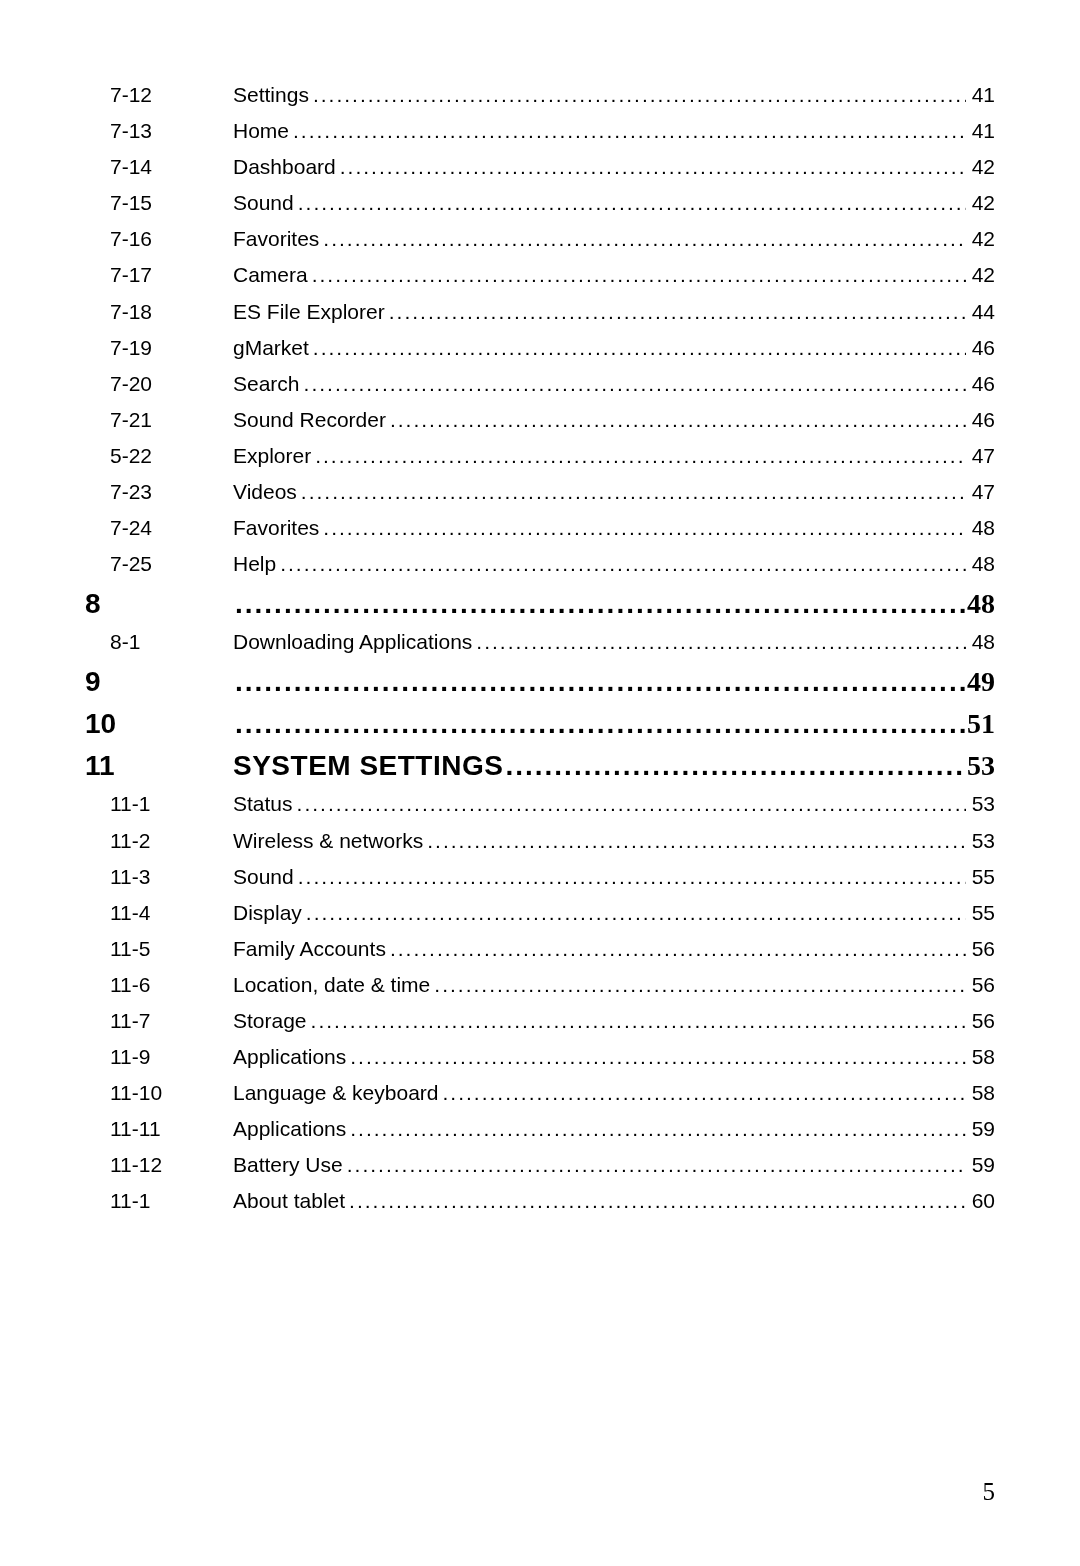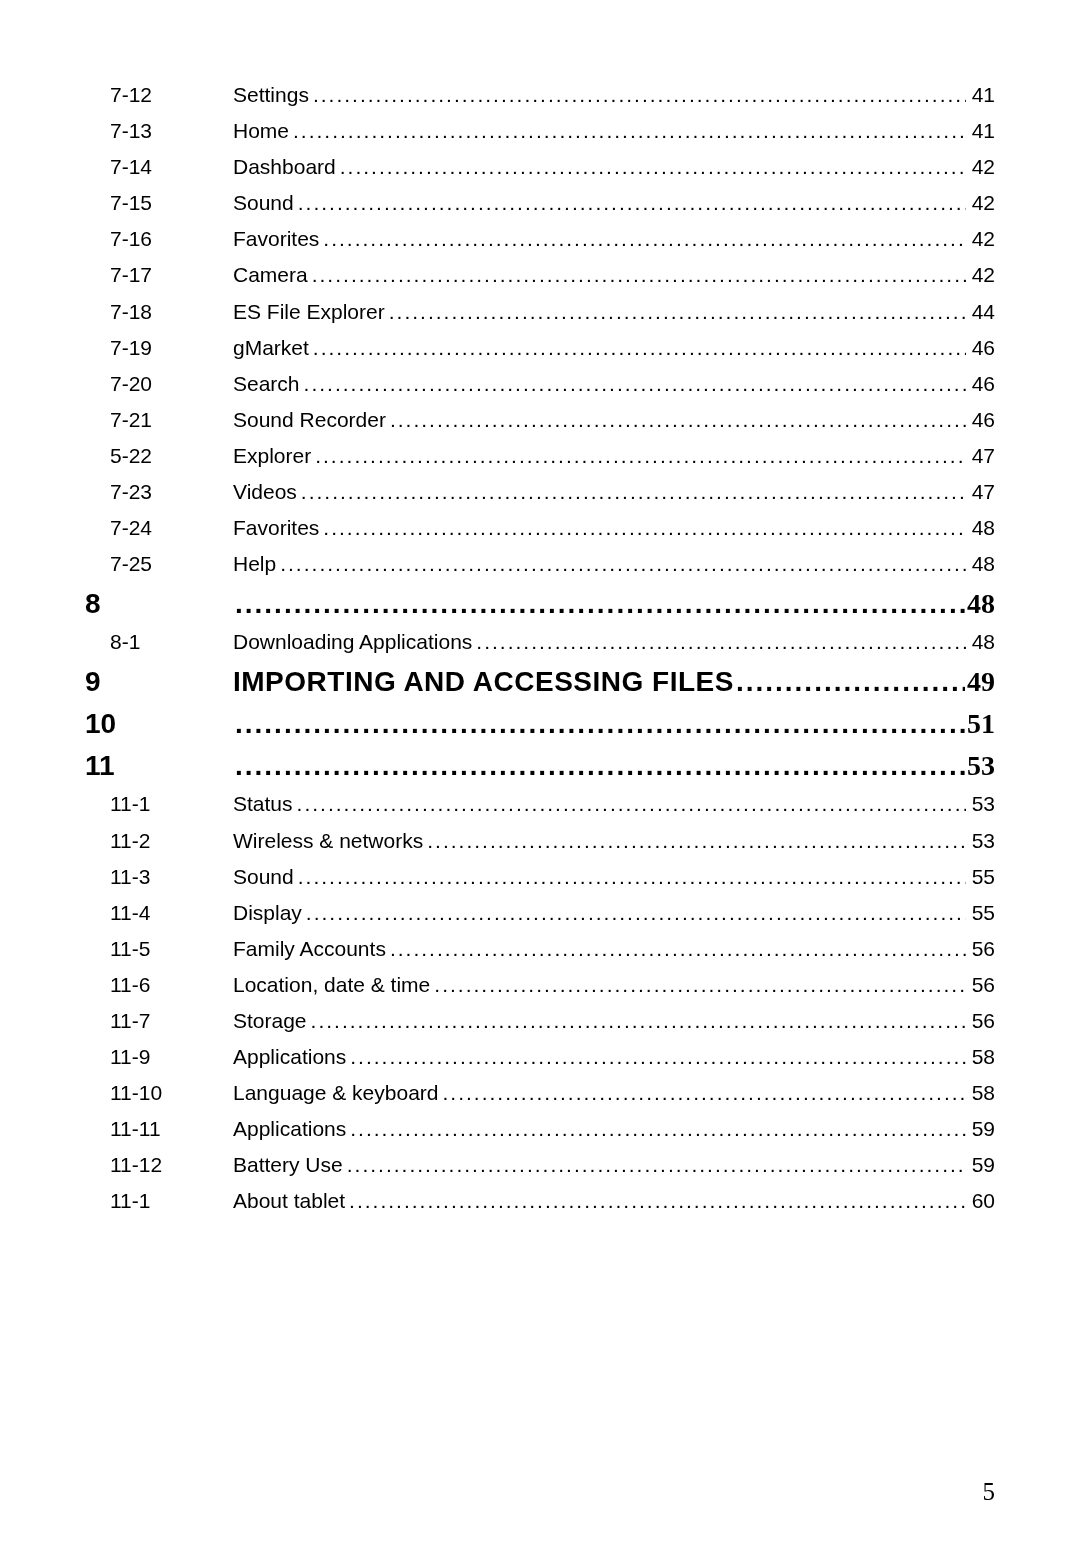--- a/index.html
+++ b/index.html
@@ -179,31 +179,31 @@
         <span class="chapter-page">48</span>
       </div>
       <div class="toc-entry">
         <span class="entry-num">8-1</span>
         <span class="entry-title">Downloading Applications</span>
         <span class="entry-dots"></span>
         <span class="entry-page">48</span>
       </div>
       <div class="chapter-entry">
         <span class="chapter-num">9</span>
-        <span class="chapter-title">IMPORTING AND ACCESSING FILES</span>
         <span class="chapter-dots"></span>
         <span class="chapter-page">49</span>
       </div>
       <div class="chapter-entry">
         <span class="chapter-num">10</span>
         <span class="chapter-dots"></span>
         <span class="chapter-page">51</span>
       </div>
       <div class="chapter-entry">
         <span class="chapter-num">11</span>
+        <span class="chapter-title">SYSTEM SETTINGS</span>
         <span class="chapter-dots"></span>
         <span class="chapter-page">53</span>
       </div>
       <div class="toc-entry">
         <span class="entry-num">11-1</span>
         <span class="entry-title">Status</span>
         <span class="entry-dots"></span>
         <span class="entry-page">53</span>
       </div>
       <div class="toc-entry">

